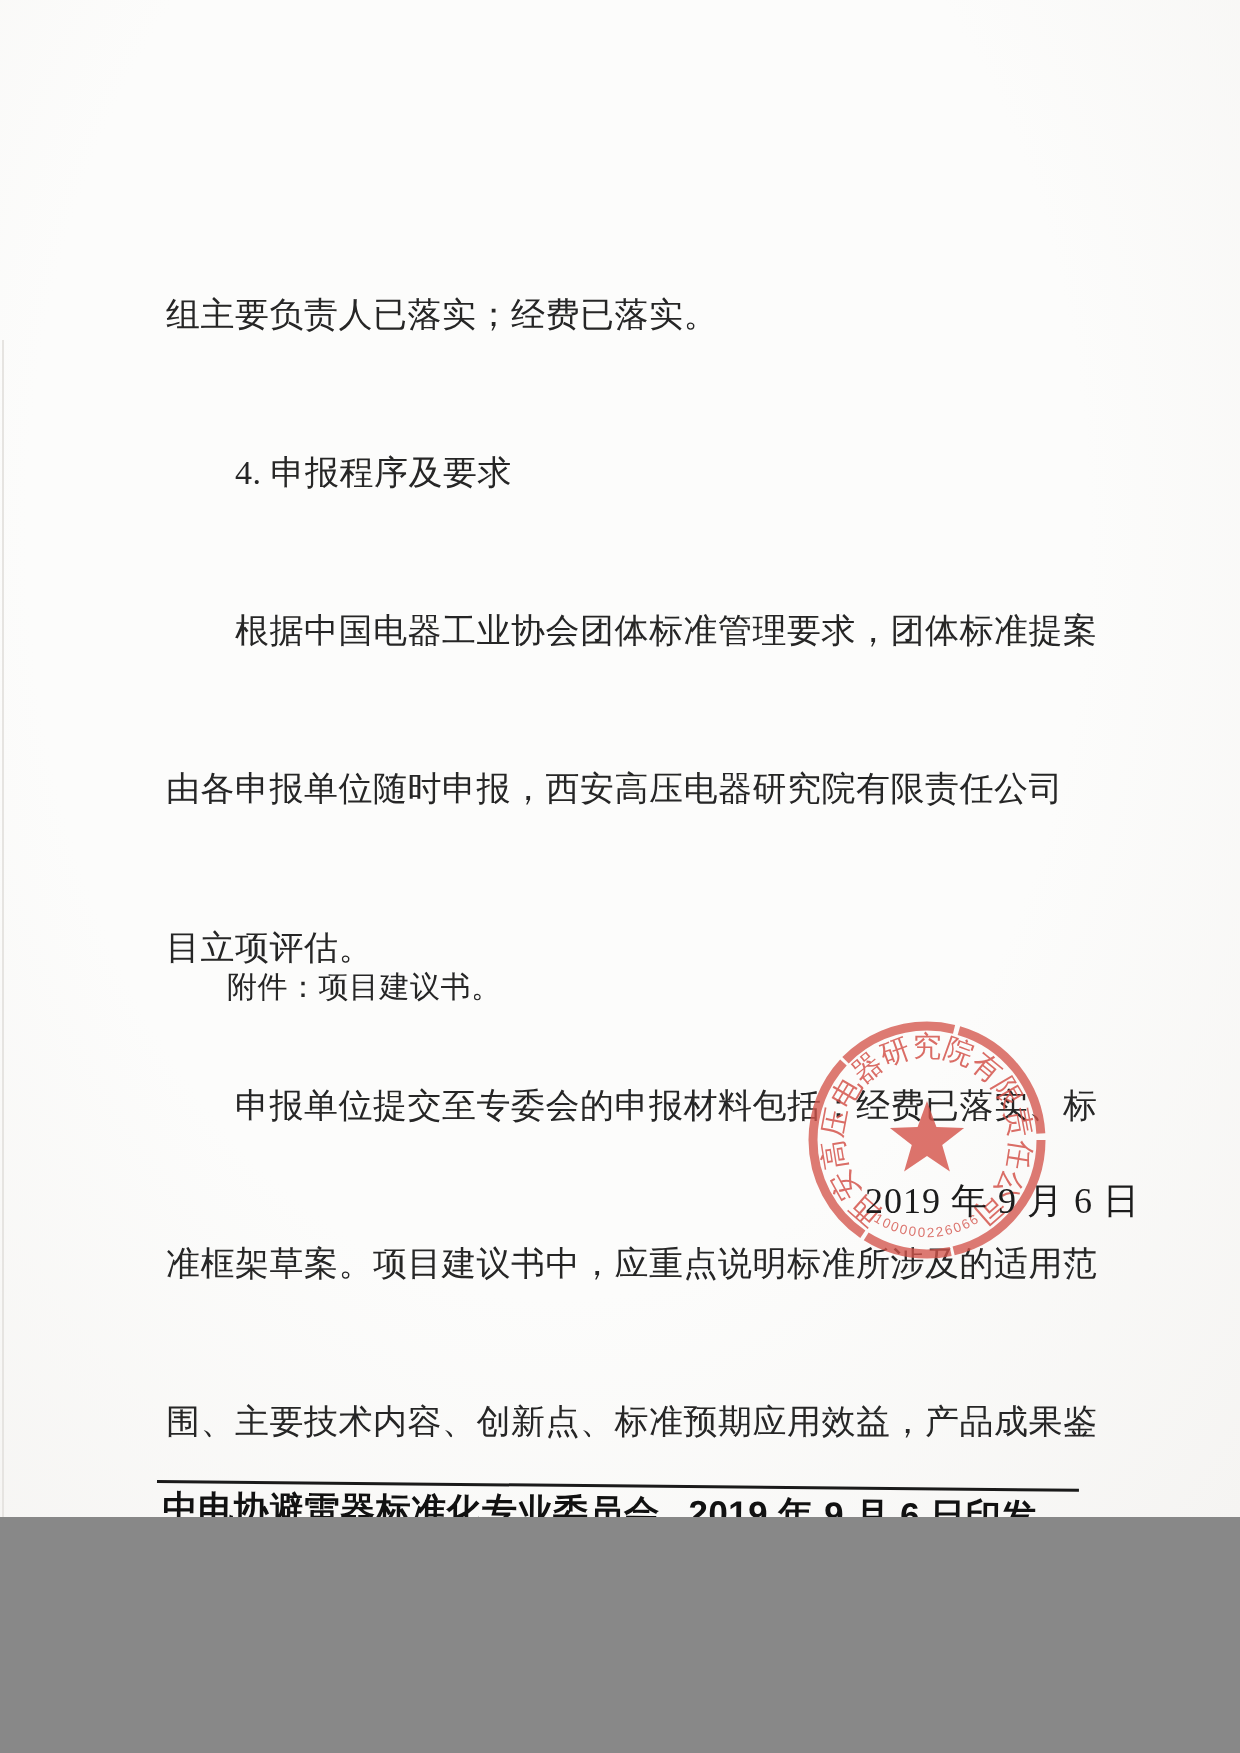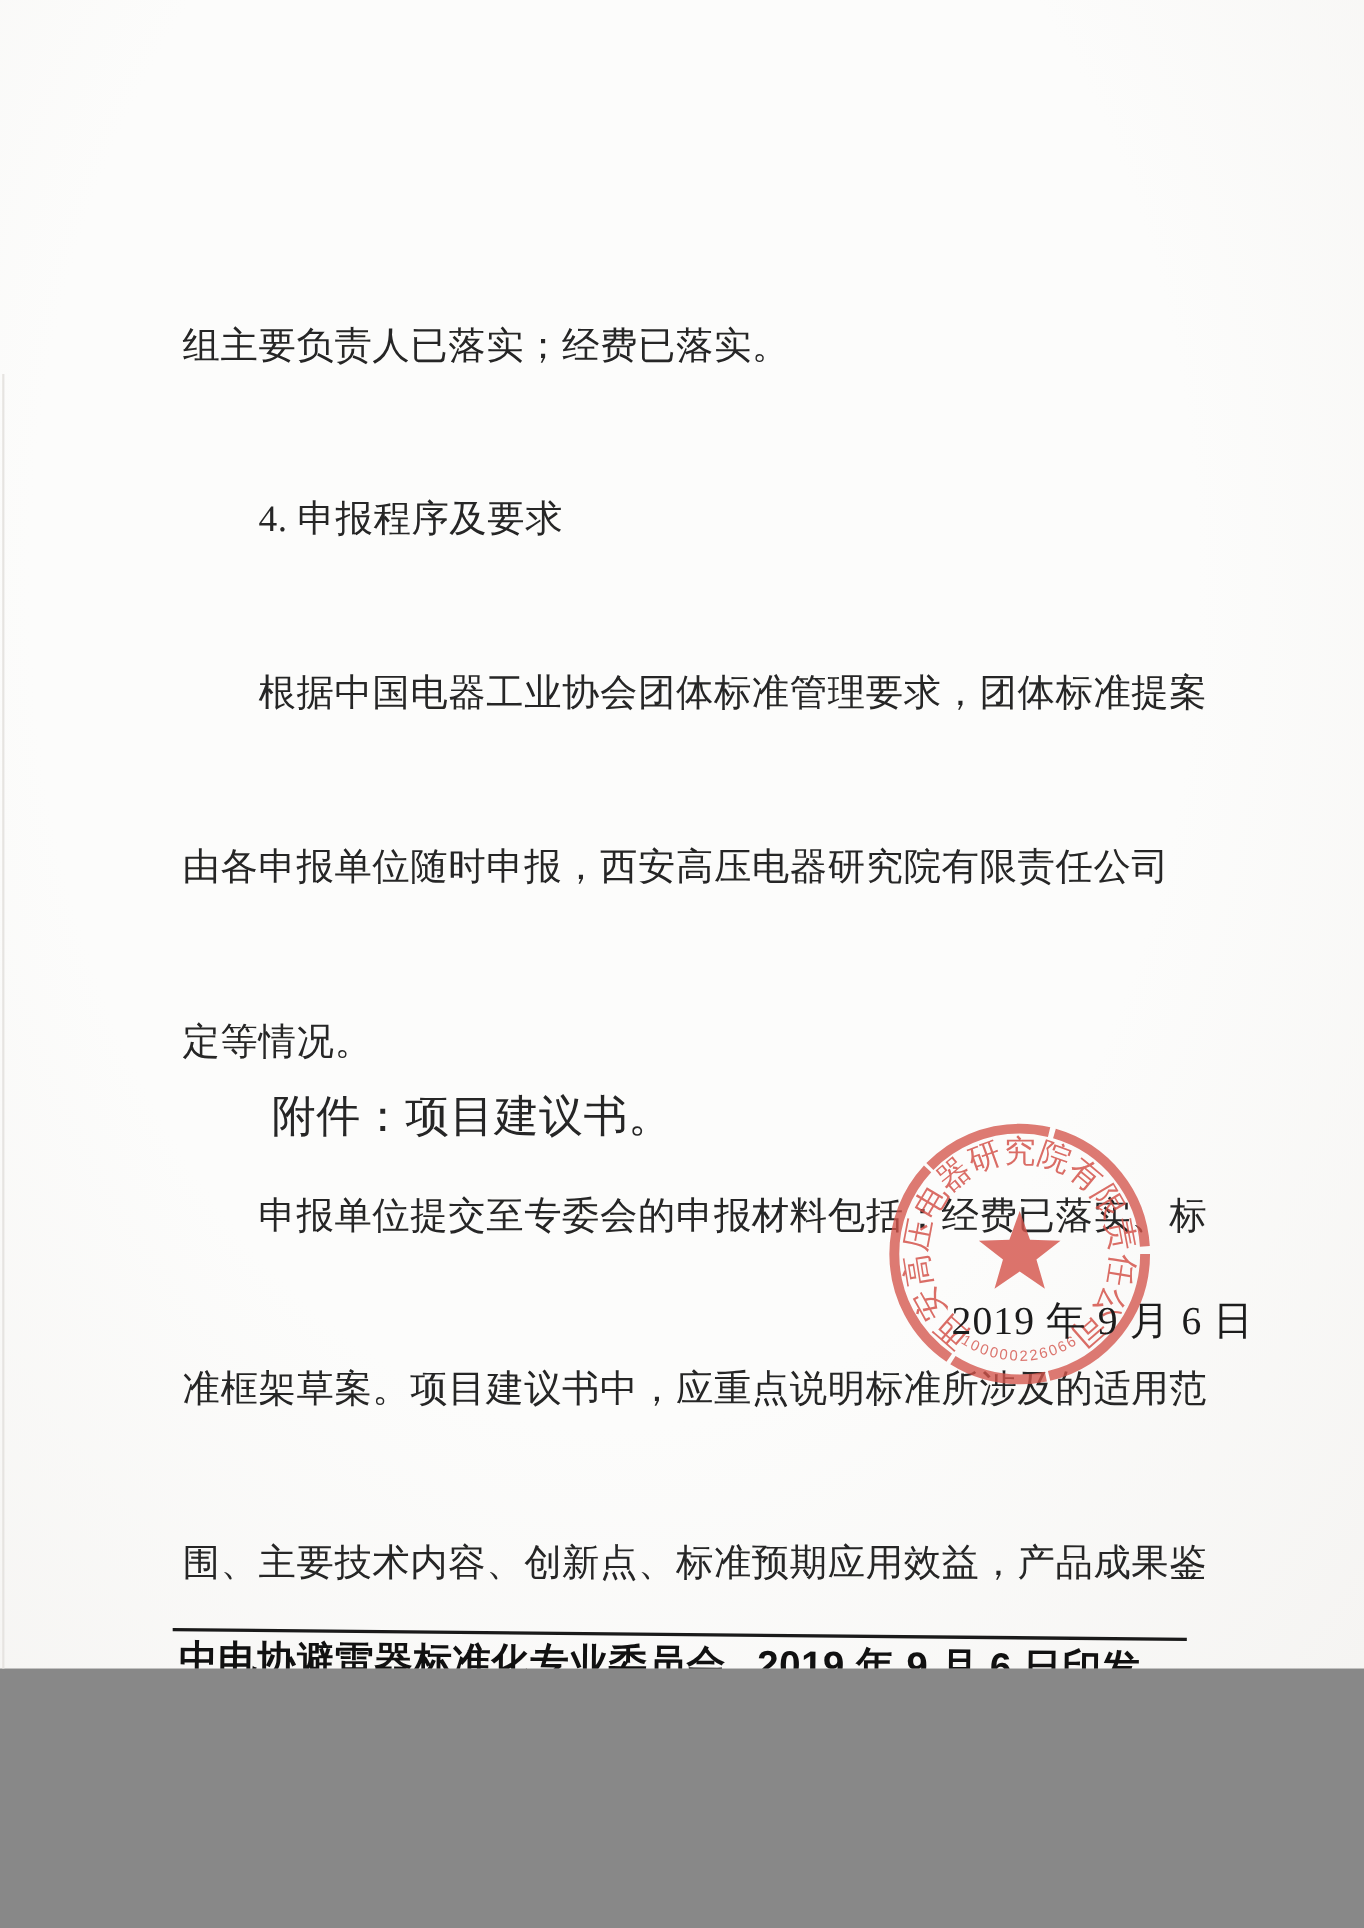--- a/index.html
+++ b/index.html
@@ -18,21 +18,21 @@
   }
   .body-text {
     position:absolute; left:166px; top:183px; width:935px;
     font-size:34px; line-height:52.75px;
     letter-spacing:0.5px;
     white-space:pre;
   }
   .body-text .line { height:52.75px; }
   .attachment {
     position:absolute; left:166px; top:961px;
-    font-size:40px; line-height:52.75px; letter-spacing:0.5px; white-space:pre;margin-top:28px;
+    font-size:30px; line-height:52.75px; letter-spacing:0.5px; white-space:pre;
   }
   .stamp-wrap {
     position:absolute; left:802px; top:1015px; width:250px; height:250px;
     z-index:1;
     filter:blur(0.4px);
   }
   .stamp-wrap svg { display:block; width:250px; height:250px; }
   .seal-company { font-family:"Liberation Sans","DejaVu Sans",sans-serif; font-size:29px; opacity:0.85; }
   .seal-serial  { font-family:"Liberation Sans","DejaVu Sans",sans-serif; font-size:13.5px; letter-spacing:2px; opacity:0.8; }
   .date-line {
@@ -61,21 +61,21 @@
 
 <div class="page">
 
   <div class="edge-line"></div>
 
   <div class="body-text">
     <div class="line">组主要负责人已落实；经费已落实。</div>
     <div class="line">　　4. 申报程序及要求</div>
     <div class="line">　　根据中国电器工业协会团体标准管理要求，团体标准提案</div>
     <div class="line">由各申报单位随时申报，西安高压电器研究院有限责任公司</div>
-    <div class="line">定等情况。</div>
+    <div class="line">目立项评估。</div>
     <div class="line">　　申报单位提交至专委会的申报材料包括：经费已落实、标</div>
     <div class="line">准框架草案。项目建议书中，应重点说明标准所涉及的适用范</div>
     <div class="line">围、主要技术内容、创新点、标准预期应用效益，产品成果鉴</div>
     <div class="line">　　4、联系方式</div>
     
     
     
   </div>
 
   <div class="attachment">　　附件：项目建议书。</div>

